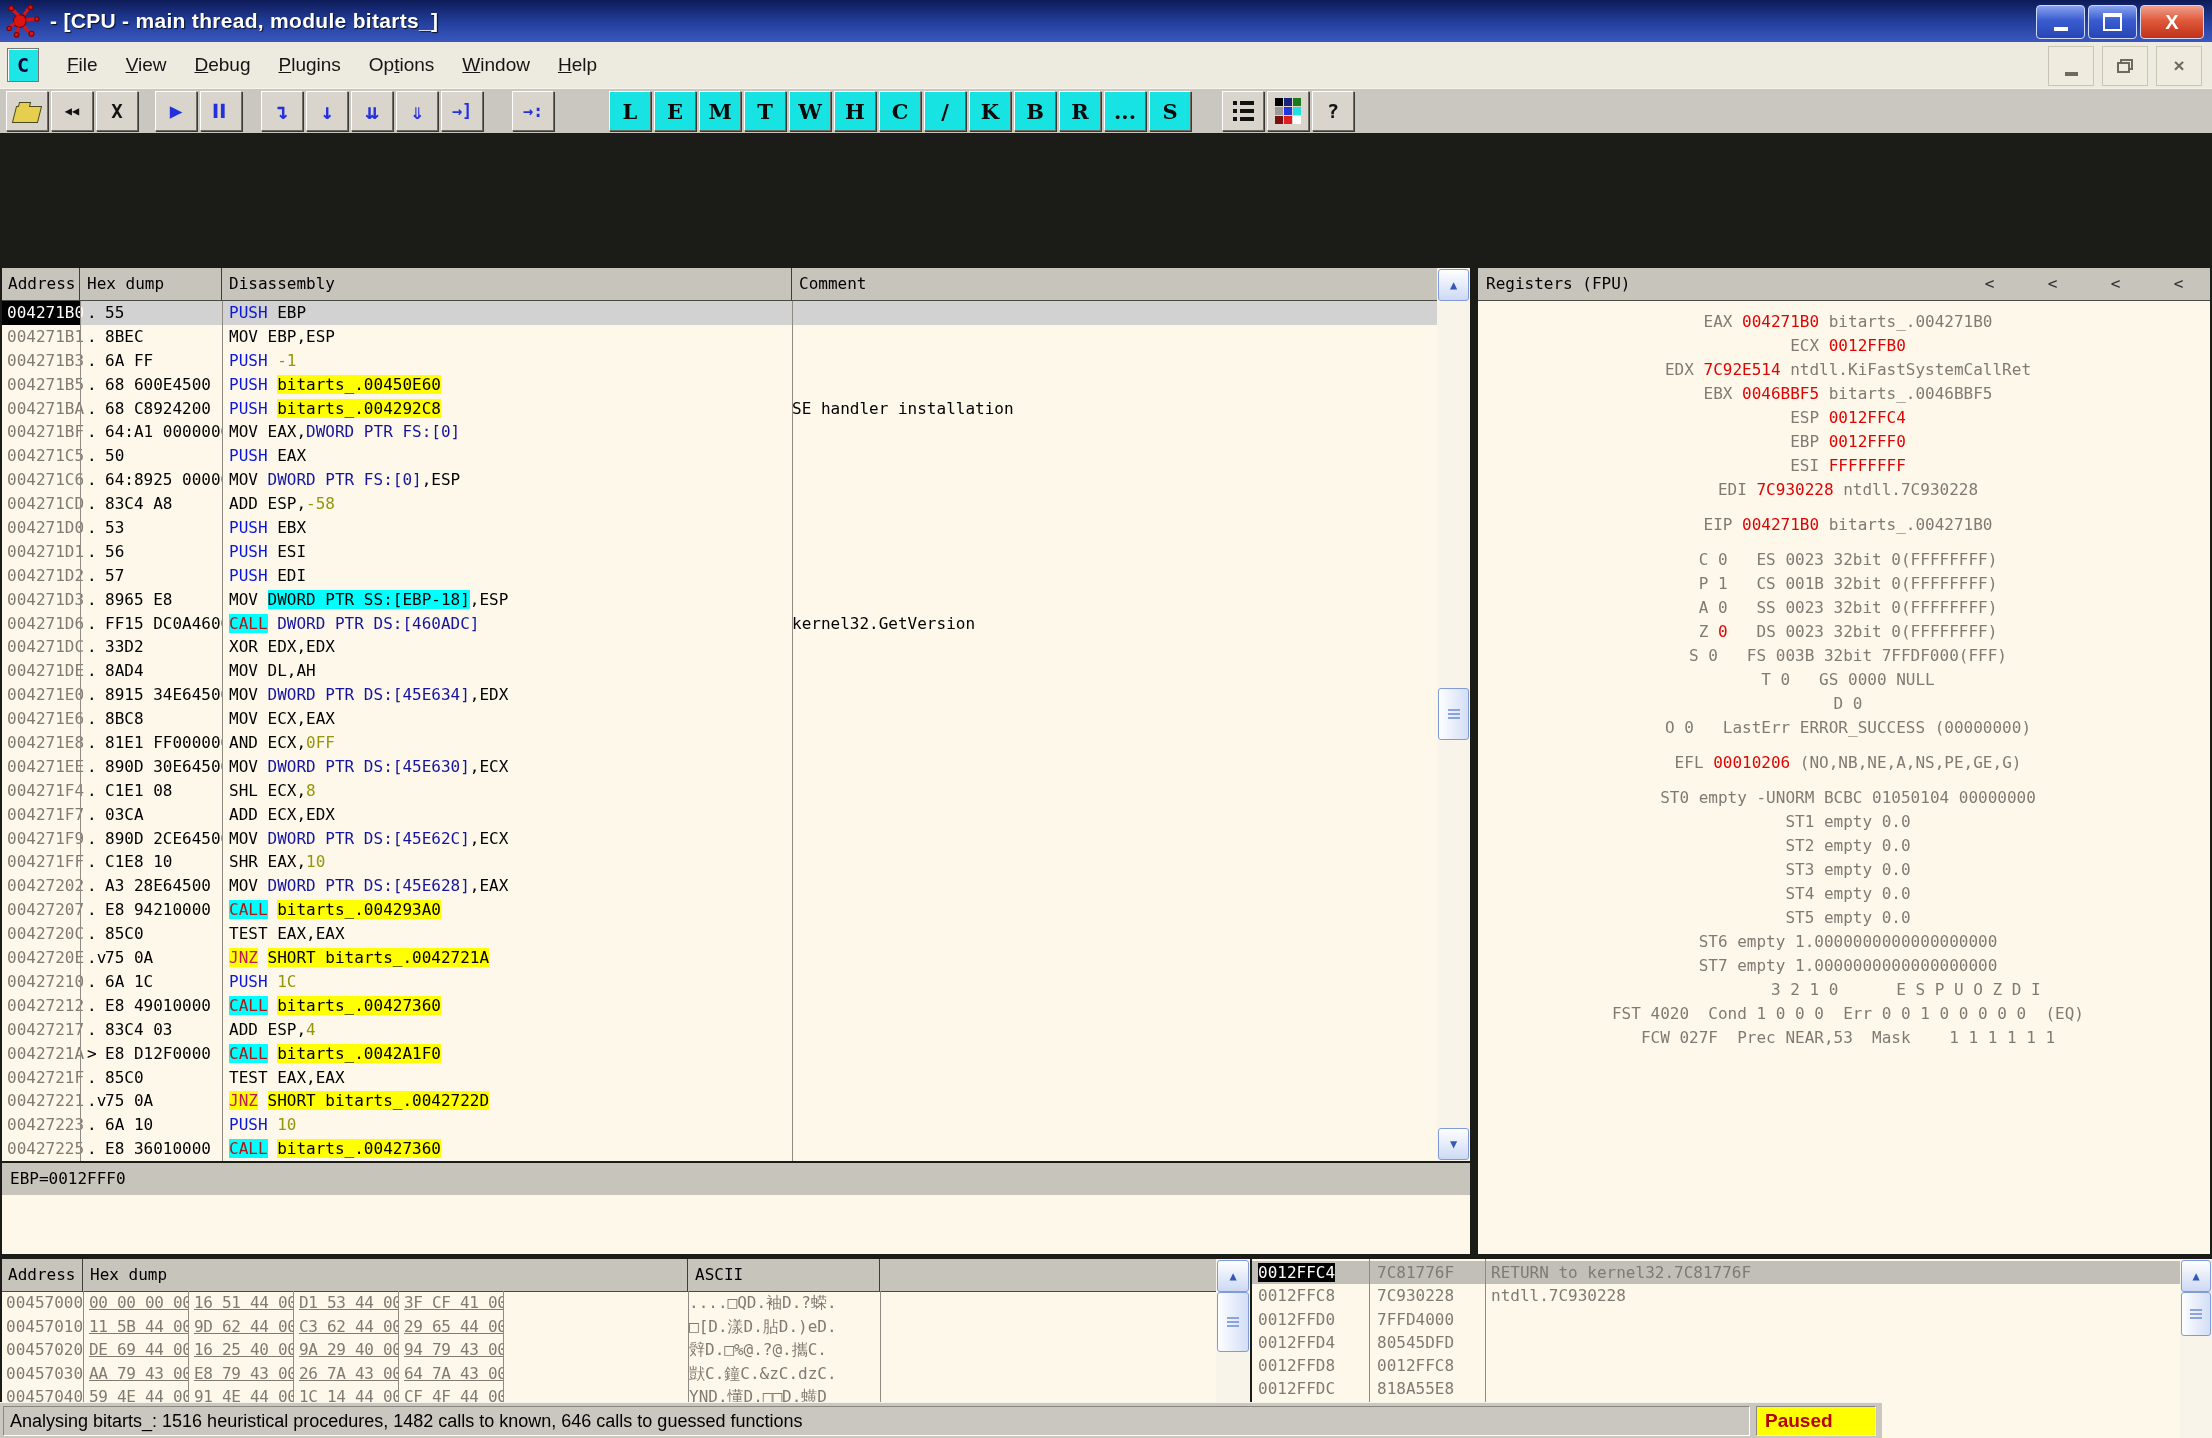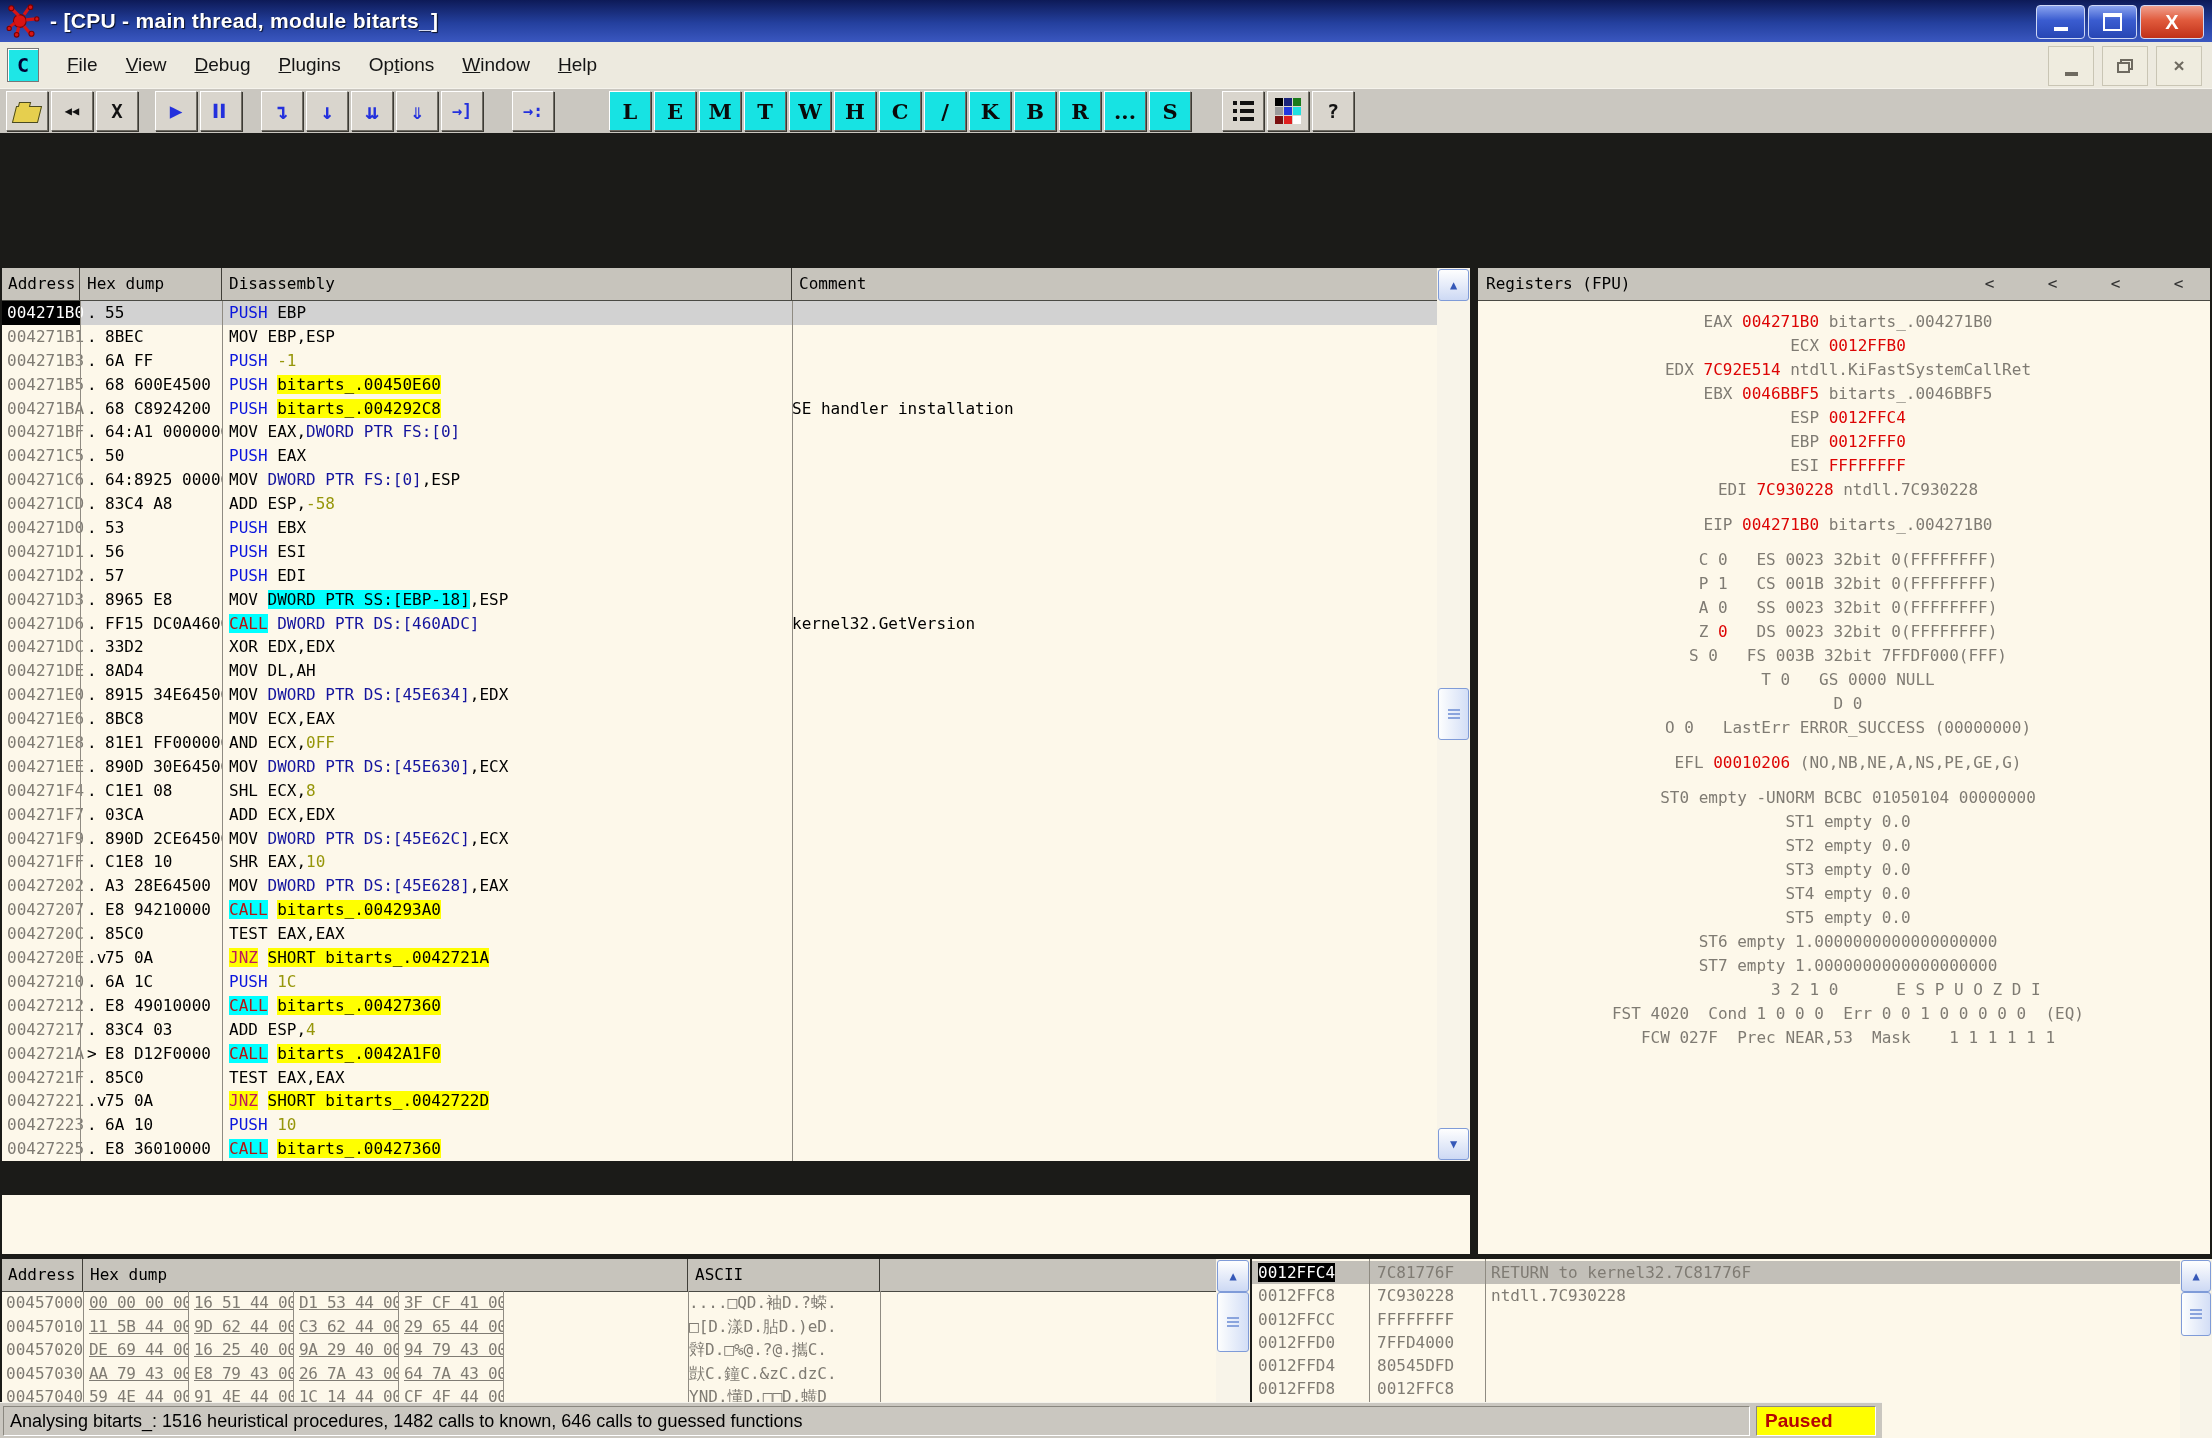--- a/index.html
+++ b/index.html
@@ -324,20 +324,21 @@
       <div class="vline" style="left:790px;"></div>
       <div class="sbar" style="right:0;top:0;bottom:0;width:33px;">
         <div class="sbtn" style="top:1px;">▲</div>
         <div class="sthumb" style="top:420px;height:50px;">
             <span class="grip"></span>
           </div>
         <div class="sbtn" style="bottom:1px;">▼</div>
       </div>
     </div>
 
+    <div id="info-bar">EBP=0012FFF0</div>
     <div id="info-empty"></div>
 
     <div class="pane" id="registers-pane">
       <div class="phead" id="reg-head">
         <span>Registers (FPU)</span>
         <span class="spacer"></span>
         <span id="reg-arrows"><span class="arr" style="display: inline-block;">&lt;</span><span class="arr" style="display: inline-block;">&lt;</span><span class="arr" style="display: inline-block;">&lt;</span><span class="arr" style="display: inline-block;">&lt;</span></span>
       </div>
       <div id="reg-lines"><div class="regline"><span class="t-g">EAX </span><span class="t-r">004271B0</span><span class="t-g"> bitarts_.004271B0</span></div><div class="regline"><span class="t-g">ECX </span><span class="t-r">0012FFB0</span></div><div class="regline"><span class="t-g">EDX </span><span class="t-r">7C92E514</span><span class="t-g"> ntdll.KiFastSystemCallRet</span></div><div class="regline"><span class="t-g">EBX </span><span class="t-r">0046BBF5</span><span class="t-g"> bitarts_.0046BBF5</span></div><div class="regline"><span class="t-g">ESP </span><span class="t-r">0012FFC4</span></div><div class="regline"><span class="t-g">EBP </span><span class="t-r">0012FFF0</span></div><div class="regline"><span class="t-g">ESI </span><span class="t-r">FFFFFFFF</span></div><div class="regline"><span class="t-g">EDI </span><span class="t-r">7C930228</span><span class="t-g"> ntdll.7C930228</span></div><div class="regline gap"><span class="t-g">EIP </span><span class="t-r">004271B0</span><span class="t-g"> bitarts_.004271B0</span></div><div class="regline gap"><span class="t-g">C 0   ES 0023 32bit 0(FFFFFFFF)</span></div><div class="regline"><span class="t-g">P 1   CS 001B 32bit 0(FFFFFFFF)</span></div><div class="regline"><span class="t-g">A 0   SS 0023 32bit 0(FFFFFFFF)</span></div><div class="regline"><span class="t-g">Z </span><span class="t-r">0</span><span class="t-g">   DS 0023 32bit 0(FFFFFFFF)</span></div><div class="regline"><span class="t-g">S 0   FS 003B 32bit 7FFDF000(FFF)</span></div><div class="regline"><span class="t-g">T 0   GS 0000 NULL</span></div><div class="regline"><span class="t-g">D 0</span></div><div class="regline"><span class="t-g">O 0   LastErr ERROR_SUCCESS (00000000)</span></div><div class="regline gap"><span class="t-g">EFL </span><span class="t-r">00010206</span><span class="t-g"> (NO,NB,NE,A,NS,PE,GE,G)</span></div><div class="regline gap"><span class="t-g">ST0 empty -UNORM BCBC 01050104 00000000</span></div><div class="regline"><span class="t-g">ST1 empty 0.0</span></div><div class="regline"><span class="t-g">ST2 empty 0.0</span></div><div class="regline"><span class="t-g">ST3 empty 0.0</span></div><div class="regline"><span class="t-g">ST4 empty 0.0</span></div><div class="regline"><span class="t-g">ST5 empty 0.0</span></div><div class="regline"><span class="t-g">ST6 empty 1.0000000000000000000</span></div><div class="regline"><span class="t-g">ST7 empty 1.0000000000000000000</span></div><div class="regline"><span class="t-g">            3 2 1 0      E S P U O Z D I</span></div><div class="regline"><span class="t-g">FST 4020  Cond 1 0 0 0  Err 0 0 1 0 0 0 0 0  (EQ)</span></div><div class="regline"><span class="t-g">FCW 027F  Prec NEAR,53  Mask    1 1 1 1 1 1</span></div></div>
     </div>
@@ -371,21 +372,20 @@
             <span class="grip"></span>
           </div>
 
       </div>
     </div>
 
     <div class="pane" id="stack-pane">
       <div id="stack-rows">
           <div class="srow sel"><span class="s-addr"><span>0012FFC4</span></span><span class="s-val">7C81776F</span><span class="s-com">RETURN to kernel32.7C81776F</span></div>
           <div class="srow"><span class="s-addr"><span>0012FFC8</span></span><span class="s-val">7C930228</span><span class="s-com">ntdll.7C930228</span></div>
-          <div class="srow"><span class="s-addr"><span>0012FFCC</span></span><span class="s-val">FFFFFFFF</span><span class="s-com"></span></div>
           <div class="srow"><span class="s-addr"><span>0012FFD0</span></span><span class="s-val">7FFD4000</span><span class="s-com"></span></div>
           <div class="srow"><span class="s-addr"><span>0012FFD4</span></span><span class="s-val">80545DFD</span><span class="s-com"></span></div>
           <div class="srow"><span class="s-addr"><span>0012FFD8</span></span><span class="s-val">0012FFC8</span><span class="s-com"></span></div>
           <div class="srow"><span class="s-addr"><span>0012FFDC</span></span><span class="s-val">818A55E8</span><span class="s-com"></span></div>
           <div class="srow"><span class="s-addr"><span>0012FFE0</span></span><span class="s-val">FFFFFFFF</span><span class="s-com">End of SEH chain</span></div>
         </div>
       <div class="svline" style="left:117px;right:auto;"></div>
       <div class="svline" style="left:233px;"></div>
       <div class="sbar" style="right:0;top:0;bottom:0;width:32px;">
         <div class="sbtn" style="top:1px;">▲</div>

